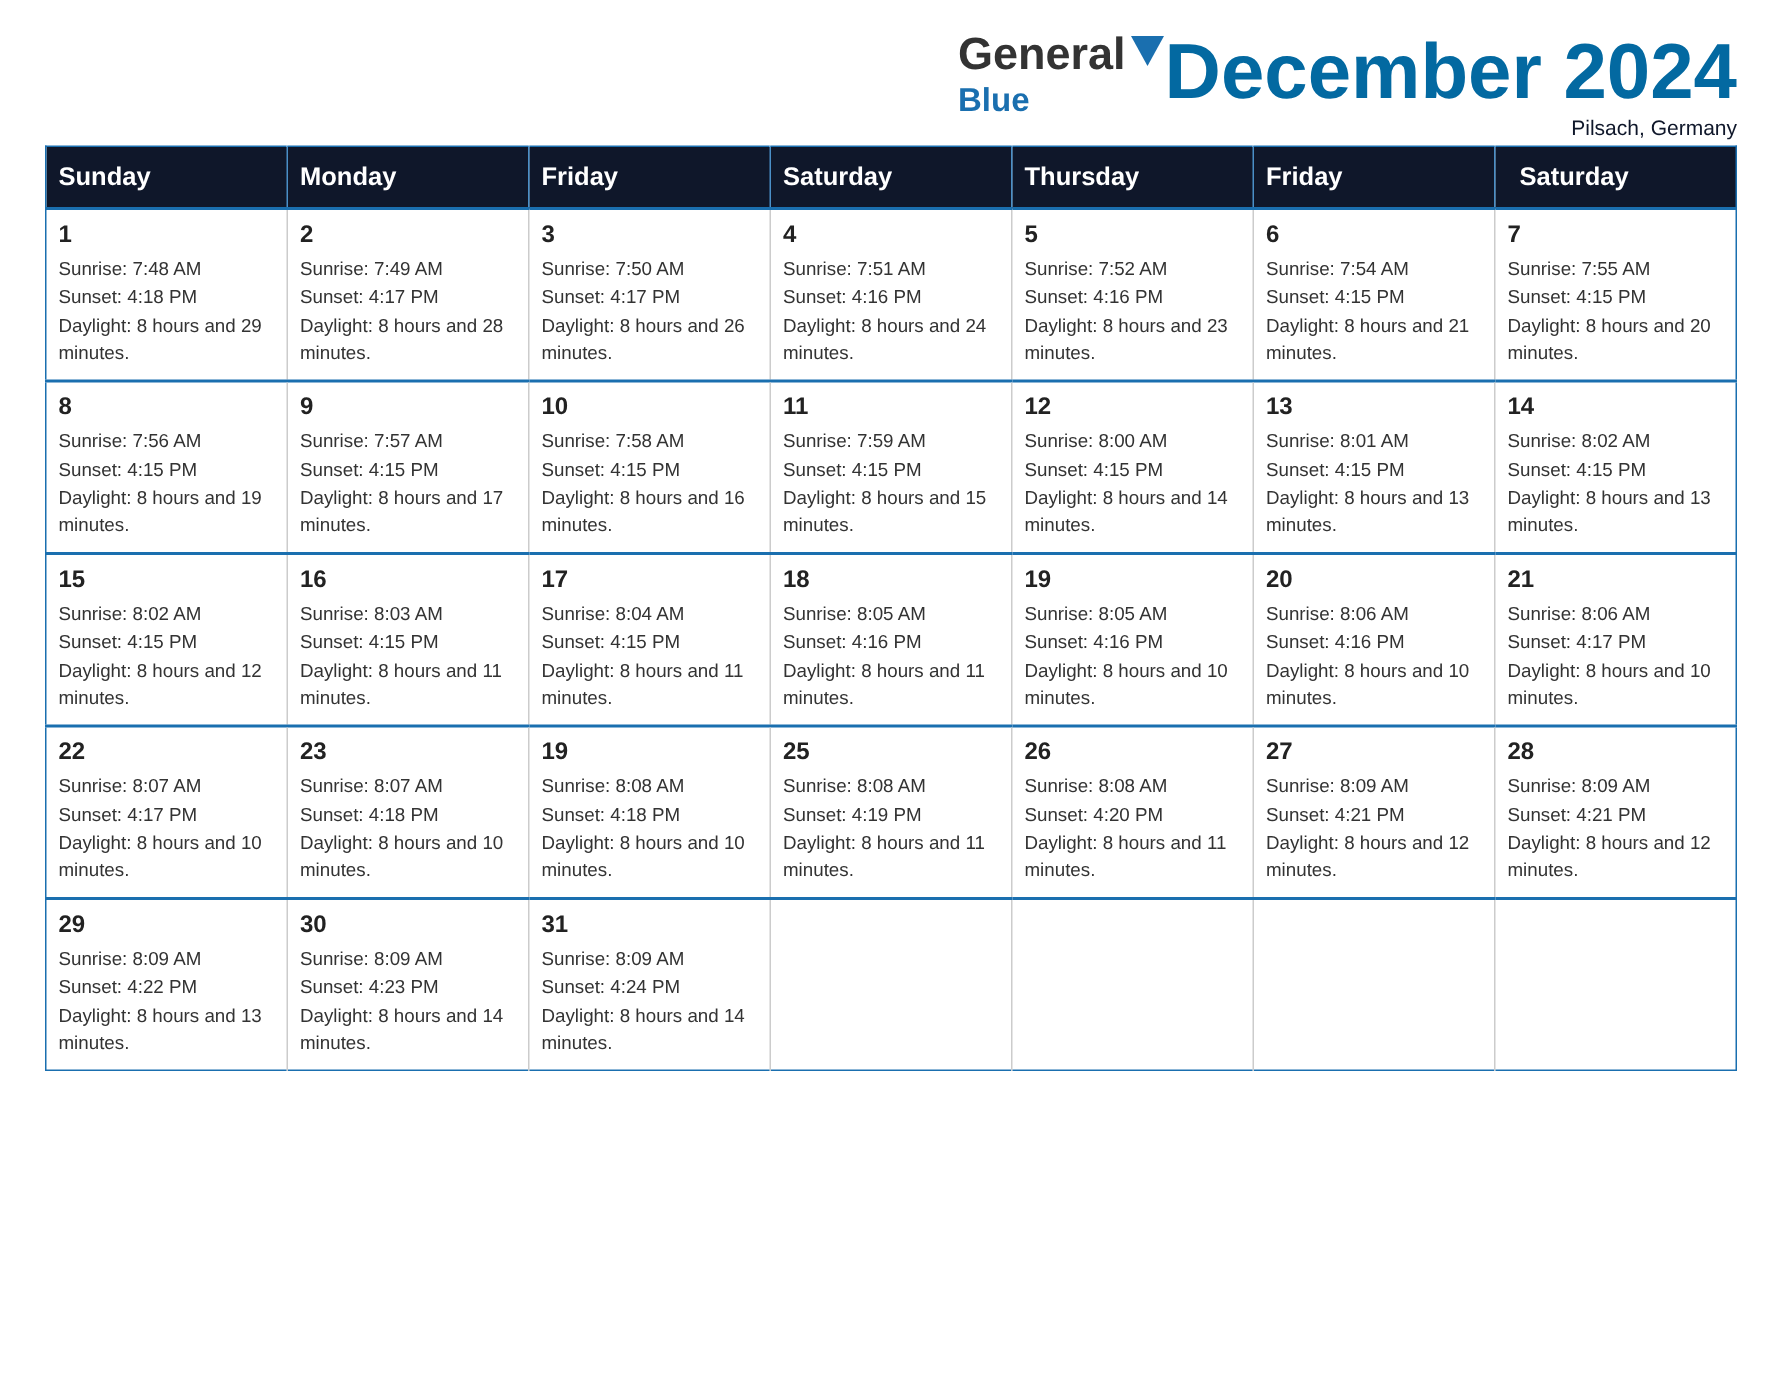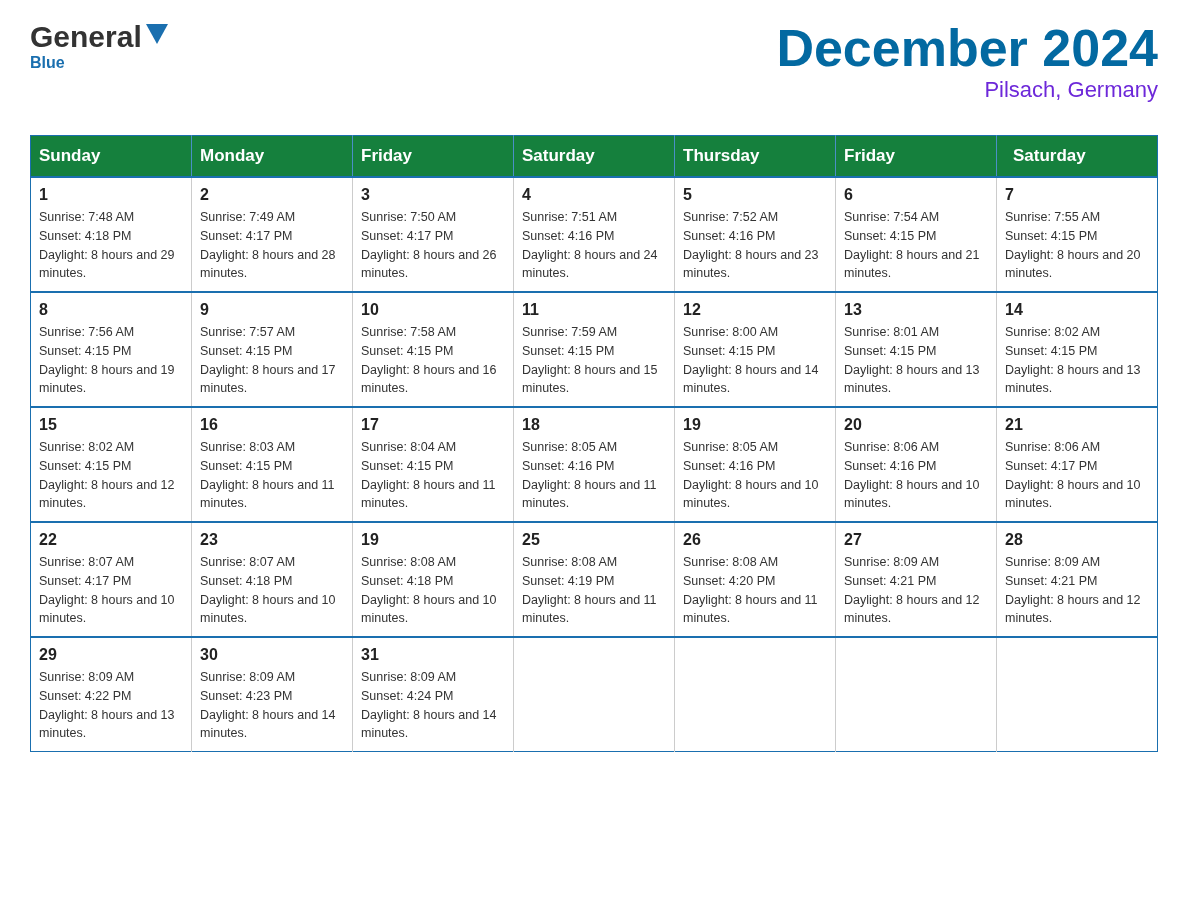--- a/index.html
+++ b/index.html
@@ -5,49 +5,49 @@
     * { box-sizing: border-box; margin: 0; padding: 0; }
     body {
       font-family: Arial, sans-serif;
       background: #fff;
       padding: 20px 30px;
       width: 1188px;
       min-height: 918px;
     }
     .header {
       display: flex;
-      justify-content: space-between;
+      justify-content: flex-end;
       align-items: flex-start;
-      margin-bottom: 32px;
+      margin-bottom: 4px;
     }
     .logo {
       display: flex;
       flex-direction: column;
       align-items: flex-start;
     }
     .title-block {
       text-align: right;
     }
     .month-title {
       font-size: 52px;
       font-weight: bold;
       color: #0369a1;
       line-height: 1.1;
     }
     .location {
-      font-size: 22px;
-      color: #6d28d9;
+      font-size: 14px;
+      color: #0f172a;
     }
     .calendar {
       width: 100%;
       border-collapse: collapse;
       border: 1px solid #1a6faf;
     }
     .calendar thead tr th {
-      background-color: #15803d;
+      background-color: #0f172a;
       color: #fff;
       font-size: 17px;
       font-weight: bold;
       padding: 10px 8px;
       text-align: left;
       border-right: 1px solid #4a8fc7;
     }
     .calendar thead tr th:last-child { border-right: none; padding-left: 16px; }
     .calendar tbody tr td {
       vertical-align: top;
@@ -74,21 +74,21 @@
       font-size: 12.5px;
       color: #333;
       line-height: 1.5;
     }
     .logo-line1 {
       font-size: 30px;
       font-weight: bold;
       color: #333;
     }
     .logo-line2 {
-      font-size: 16px;
+      font-size: 22px;
       font-weight: bold;
       color: #1a6faf;
     }
   </style>
 </head>
 <body>
 
 <div class="header">
   <div class="logo">
     <div style="display:flex; align-items:center;">

